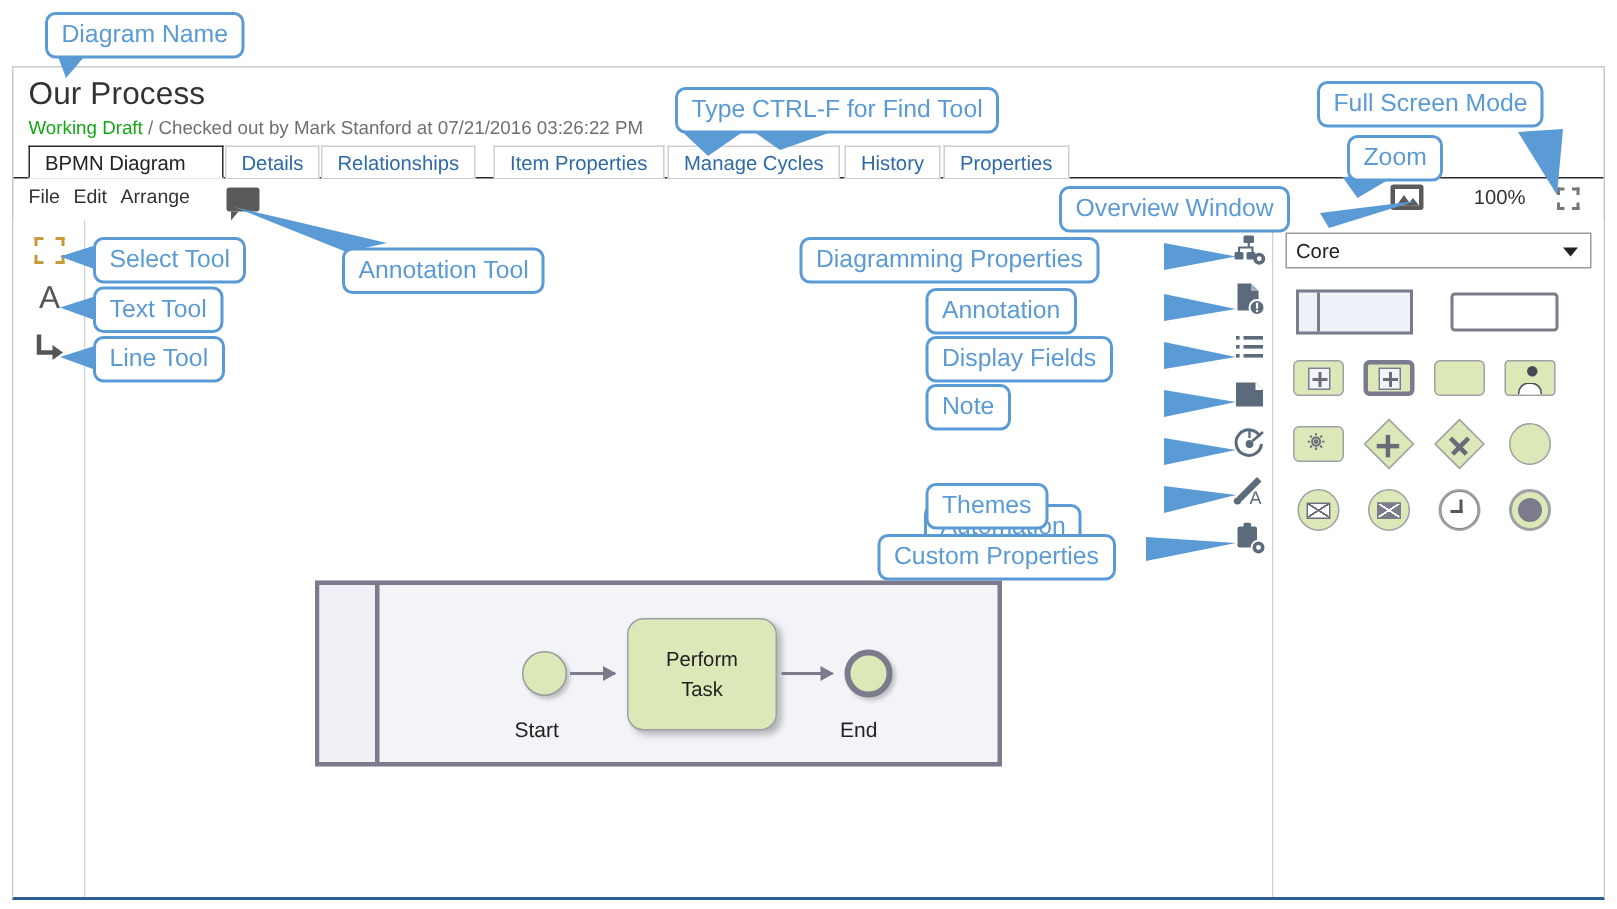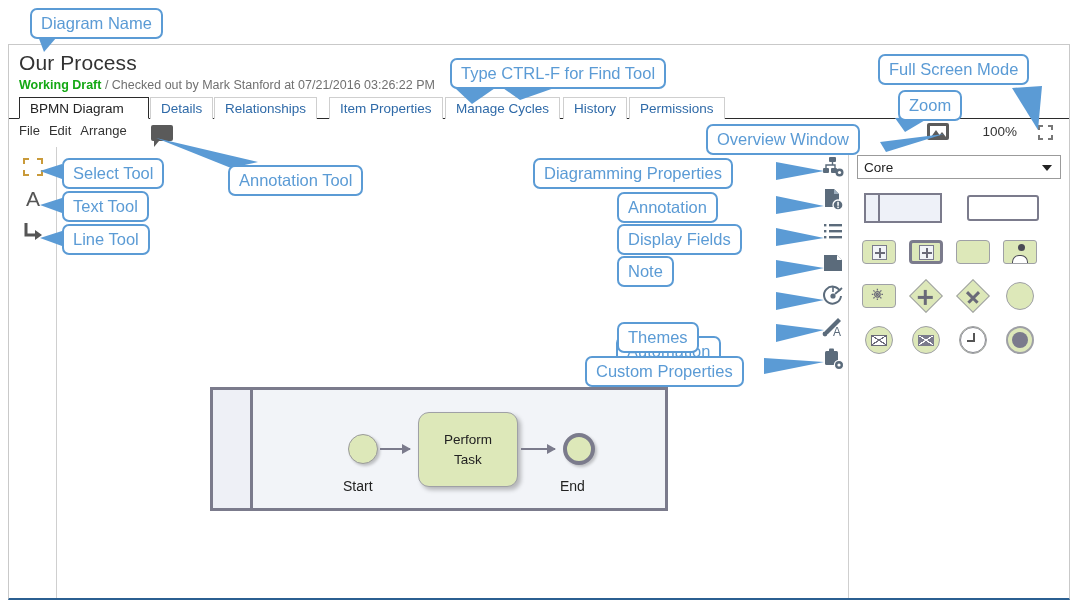--- a/index.html
+++ b/index.html
@@ -22,21 +22,21 @@
 
   
   #doc-title{
     position:absolute; left:10px; top:6px;
     font-size:21px; color:#333; line-height:24px; letter-spacing:.1px;
   }
   #doc-status{
     position:absolute; left:10px; top:33px; font-size:12.5px; color:#707070;
     white-space:nowrap;
   }
-  #doc-status .draft{ color:#14a814; font-weight:bold; }
+  #doc-status .draft{ color:#14a814; font-weight:normal; }
 
   
   #tabstrip{
     position:absolute; left:0; top:52px; width:100%; height:22px;
     border-bottom:1px solid #2b2b2b;
   }
   .tab{
     position:absolute; top:0; height:22px; line-height:21px;
     padding:0 10px; font-size:13.5px; color:#2f6aa8;
     border:1px solid #cfcfcf; border-bottom:none; background:#fff;
@@ -293,21 +293,21 @@
     <span class="draft">Working Draft</span><span> / Checked out by Mark Stanford at 07/21/2016 03:26:22 PM</span>
   </div>
 
   <div id="tabstrip">
     <div class="tab active" style="left:10px;width:130px;">BPMN Diagram</div>
     <div class="tab" style="left:141px;">Details</div>
     <div class="tab" style="left:205px;">Relationships</div>
     <div class="tab" style="left:320px;">Item Properties</div>
     <div class="tab" style="left:436px;">Manage Cycles</div>
     <div class="tab" style="left:554px;">History</div>
-    <div class="tab" style="left:620px;">Permissions</div>
+    <div class="tab" style="left:620px;">Properties</div>
   </div>
 
   <div id="menubar">
     <div id="menu-items">
       <span>File</span><span>Edit</span><span>Arrange</span>
     </div>
     <div id="annot-tool"></div>
 
 
     <div id="zoom-controls">

